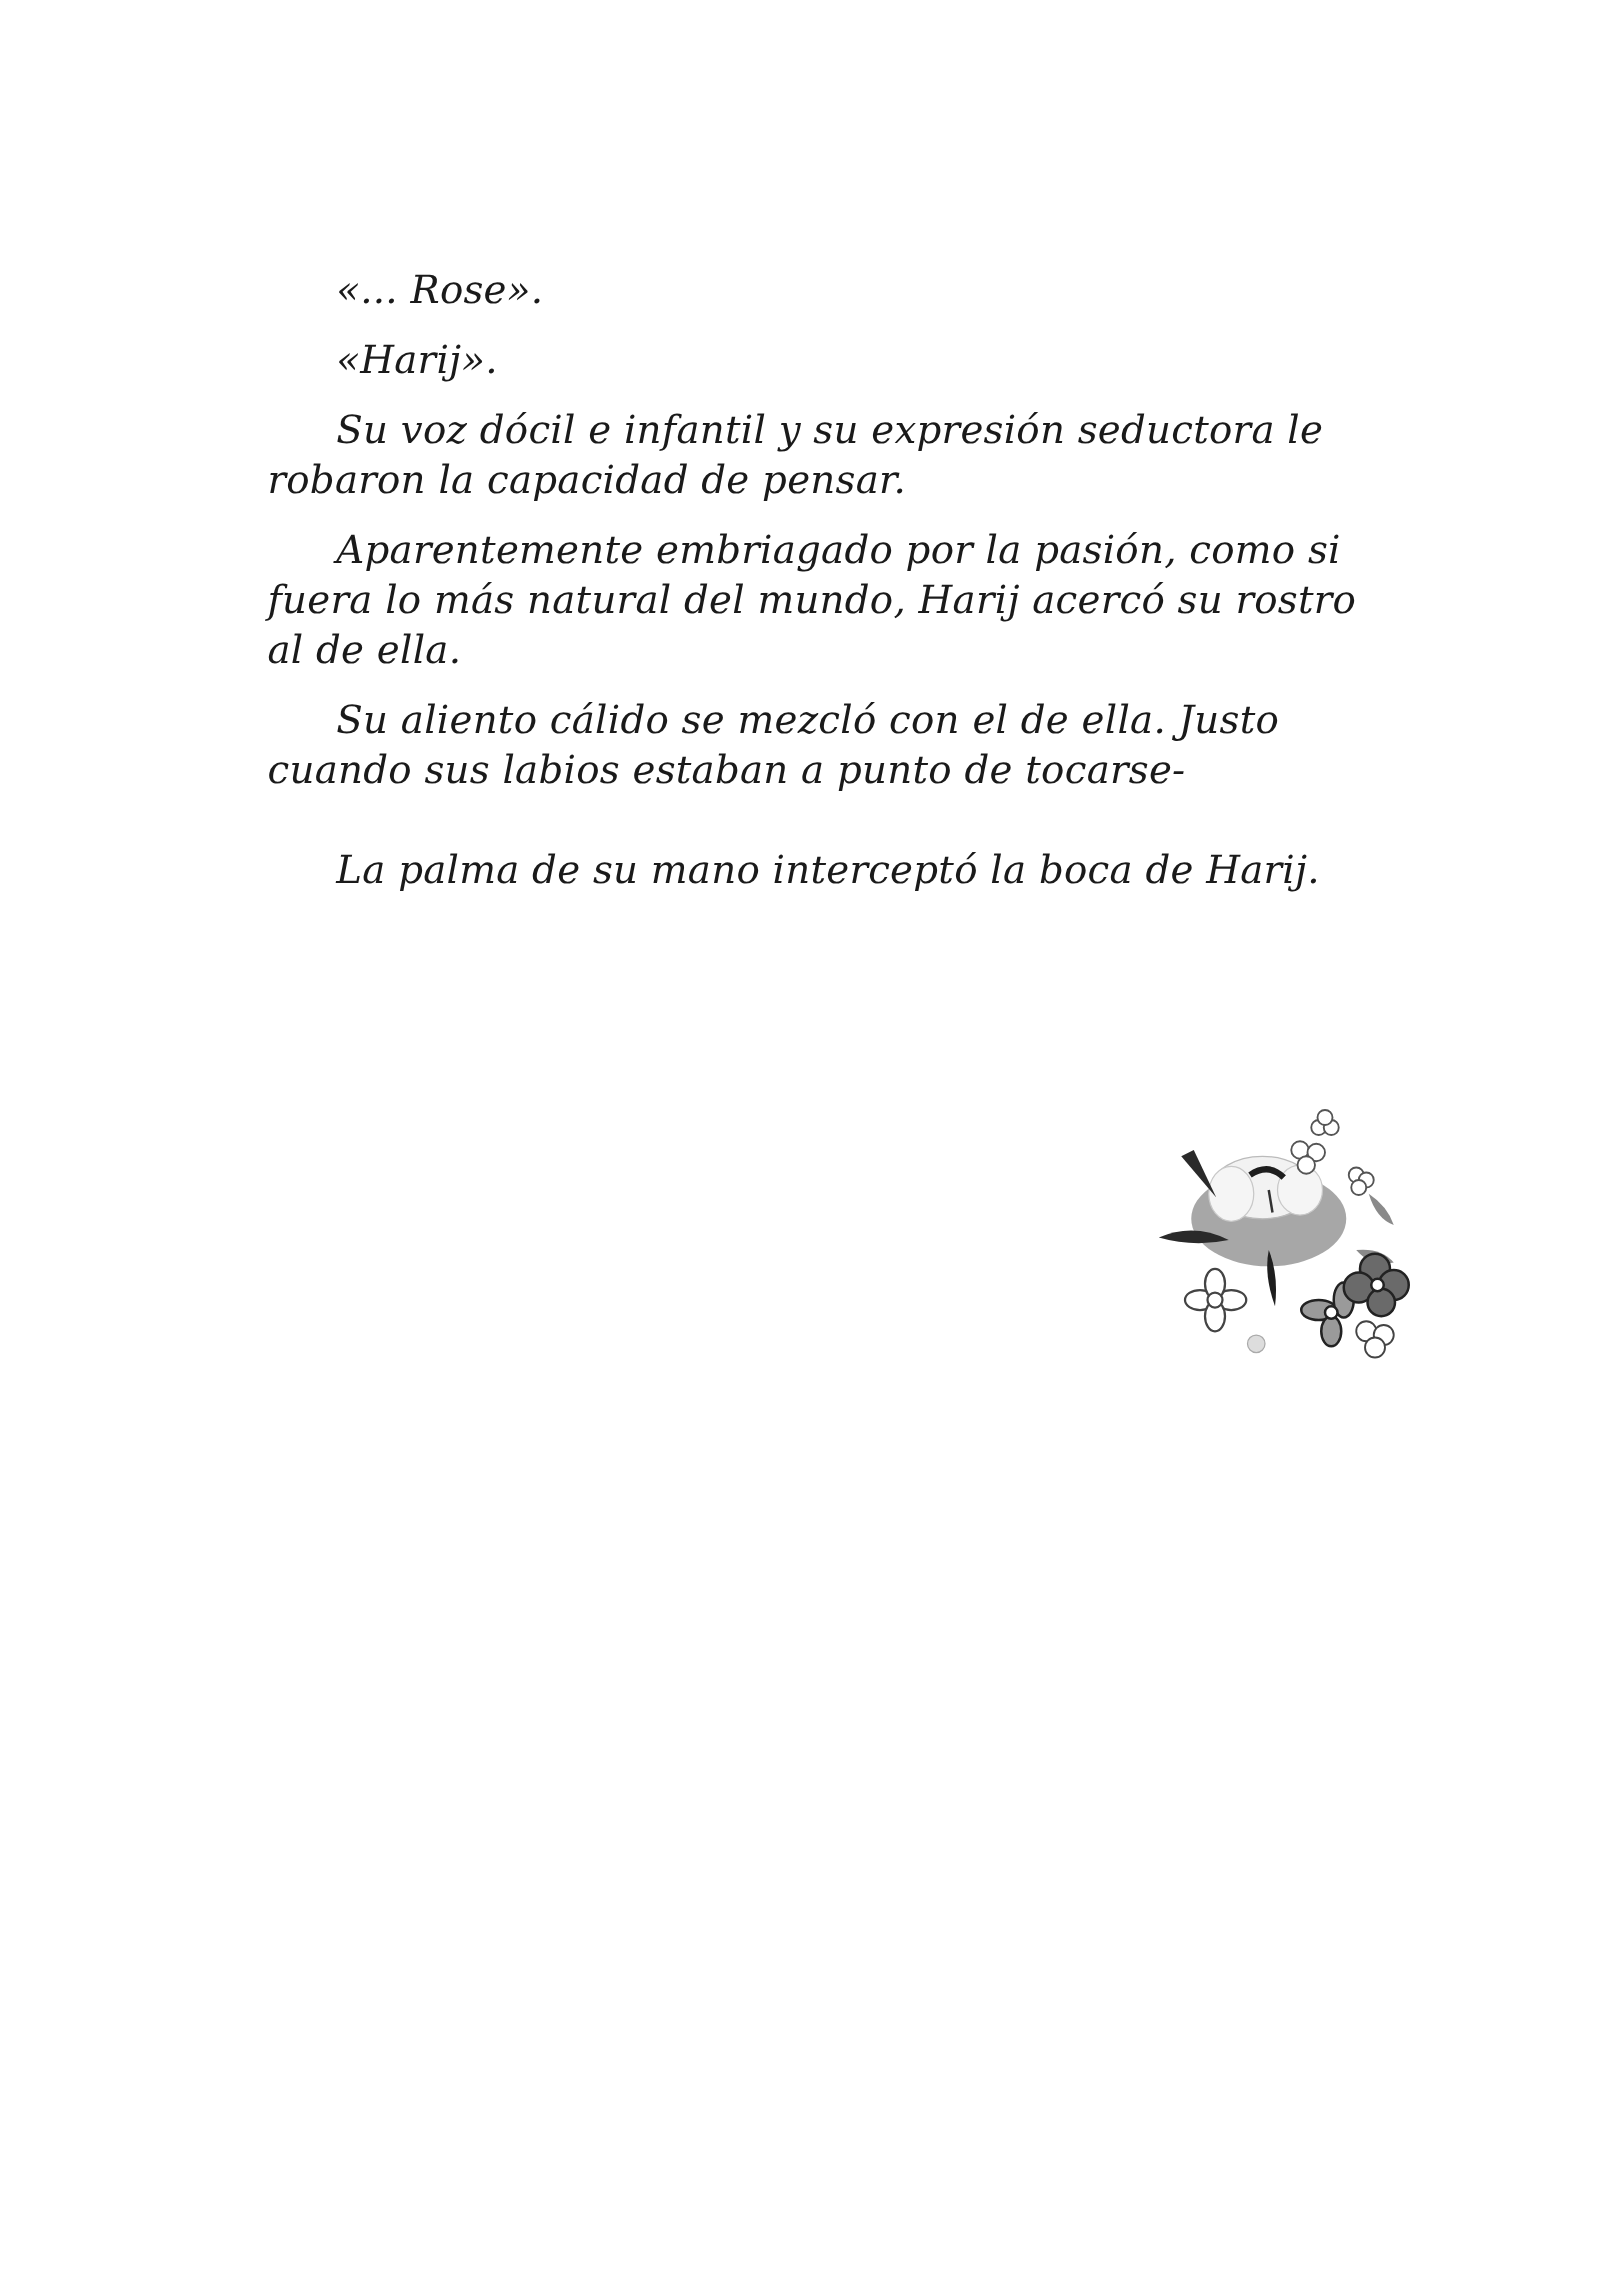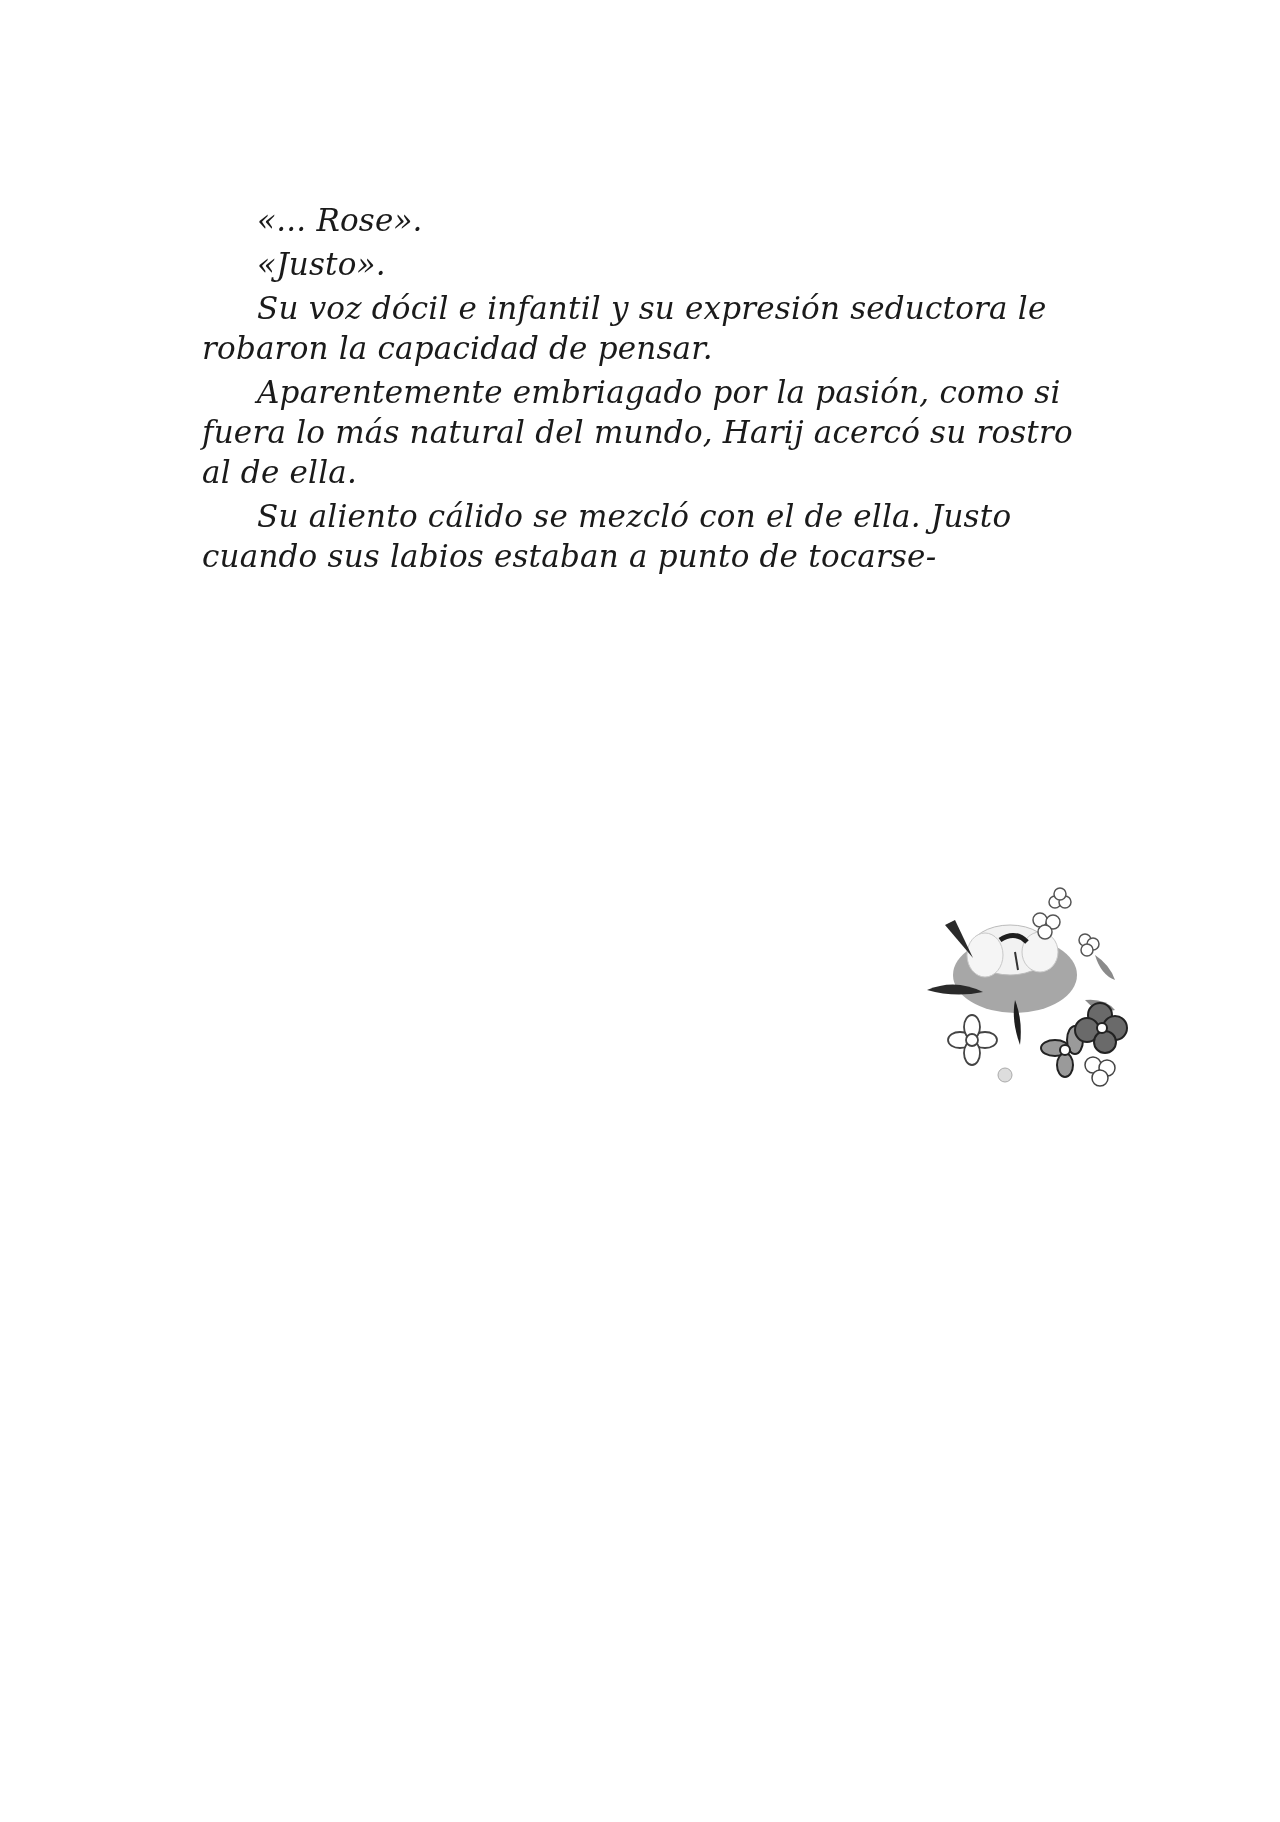--- a/index.html
+++ b/index.html
@@ -26,44 +26,45 @@
       top: 196px;
       width: 910px;
       font-family: "DejaVu Serif", serif;
       font-style: italic;
       font-size: 31px;
       line-height: 40px;
       color: #1a1a1a;
       letter-spacing: 0.2px;
     }
     .para {
-      margin: 4px;
+      margin: 16px;
       text-indent: 55px;
     }
     .para.gap {
       margin-top: 40px;
     }
     .ornament {
       position: absolute;
       left: 915px;
       top: 880px;
       width: 220px;
       height: 210px;
     }
   </style>
 </head>
 <body>
 
 <div class="page">
   <div class="text-block">
     <p class="para">«... Rose».</p>
-    <p class="para">«Justo».</p>
+    <p class="para">«Harij».</p>
     <p class="para">Su voz dócil e infantil y su expresión seductora le robaron la capacidad de pensar.</p>
     <p class="para">Aparentemente embriagado por la pasión, como si fuera lo más natural del mundo, Harij acercó su rostro al de ella.</p>
     <p class="para">Su aliento cálido se mezcló con el de ella. Justo cuando sus labios estaban a punto de tocarse-</p>
+    <p class="para gap">La palma de su mano interceptó la boca de Harij.</p>
   </div>
 
   <div class="ornament">
     <svg width="220" height="210" viewBox="0 0 220 210" xmlns="http://www.w3.org/2000/svg">
 
       <ellipse cx="100" cy="95" rx="62" ry="38" fill="#8a8a8a" opacity="0.75"></ellipse>
       <ellipse cx="95" cy="70" rx="40" ry="25" fill="#f2f2f2" stroke="#bbb" stroke-width="1"></ellipse>
       <ellipse cx="70" cy="75" rx="18" ry="22" fill="#f5f5f5" stroke="#c8c8c8" stroke-width="1"></ellipse>
       <ellipse cx="125" cy="72" rx="18" ry="20" fill="#f5f5f5" stroke="#c8c8c8" stroke-width="1"></ellipse>
       <path d="M85 60 Q100 50 112 62" stroke="#1e1e1e" stroke-width="5" fill="none"></path>

